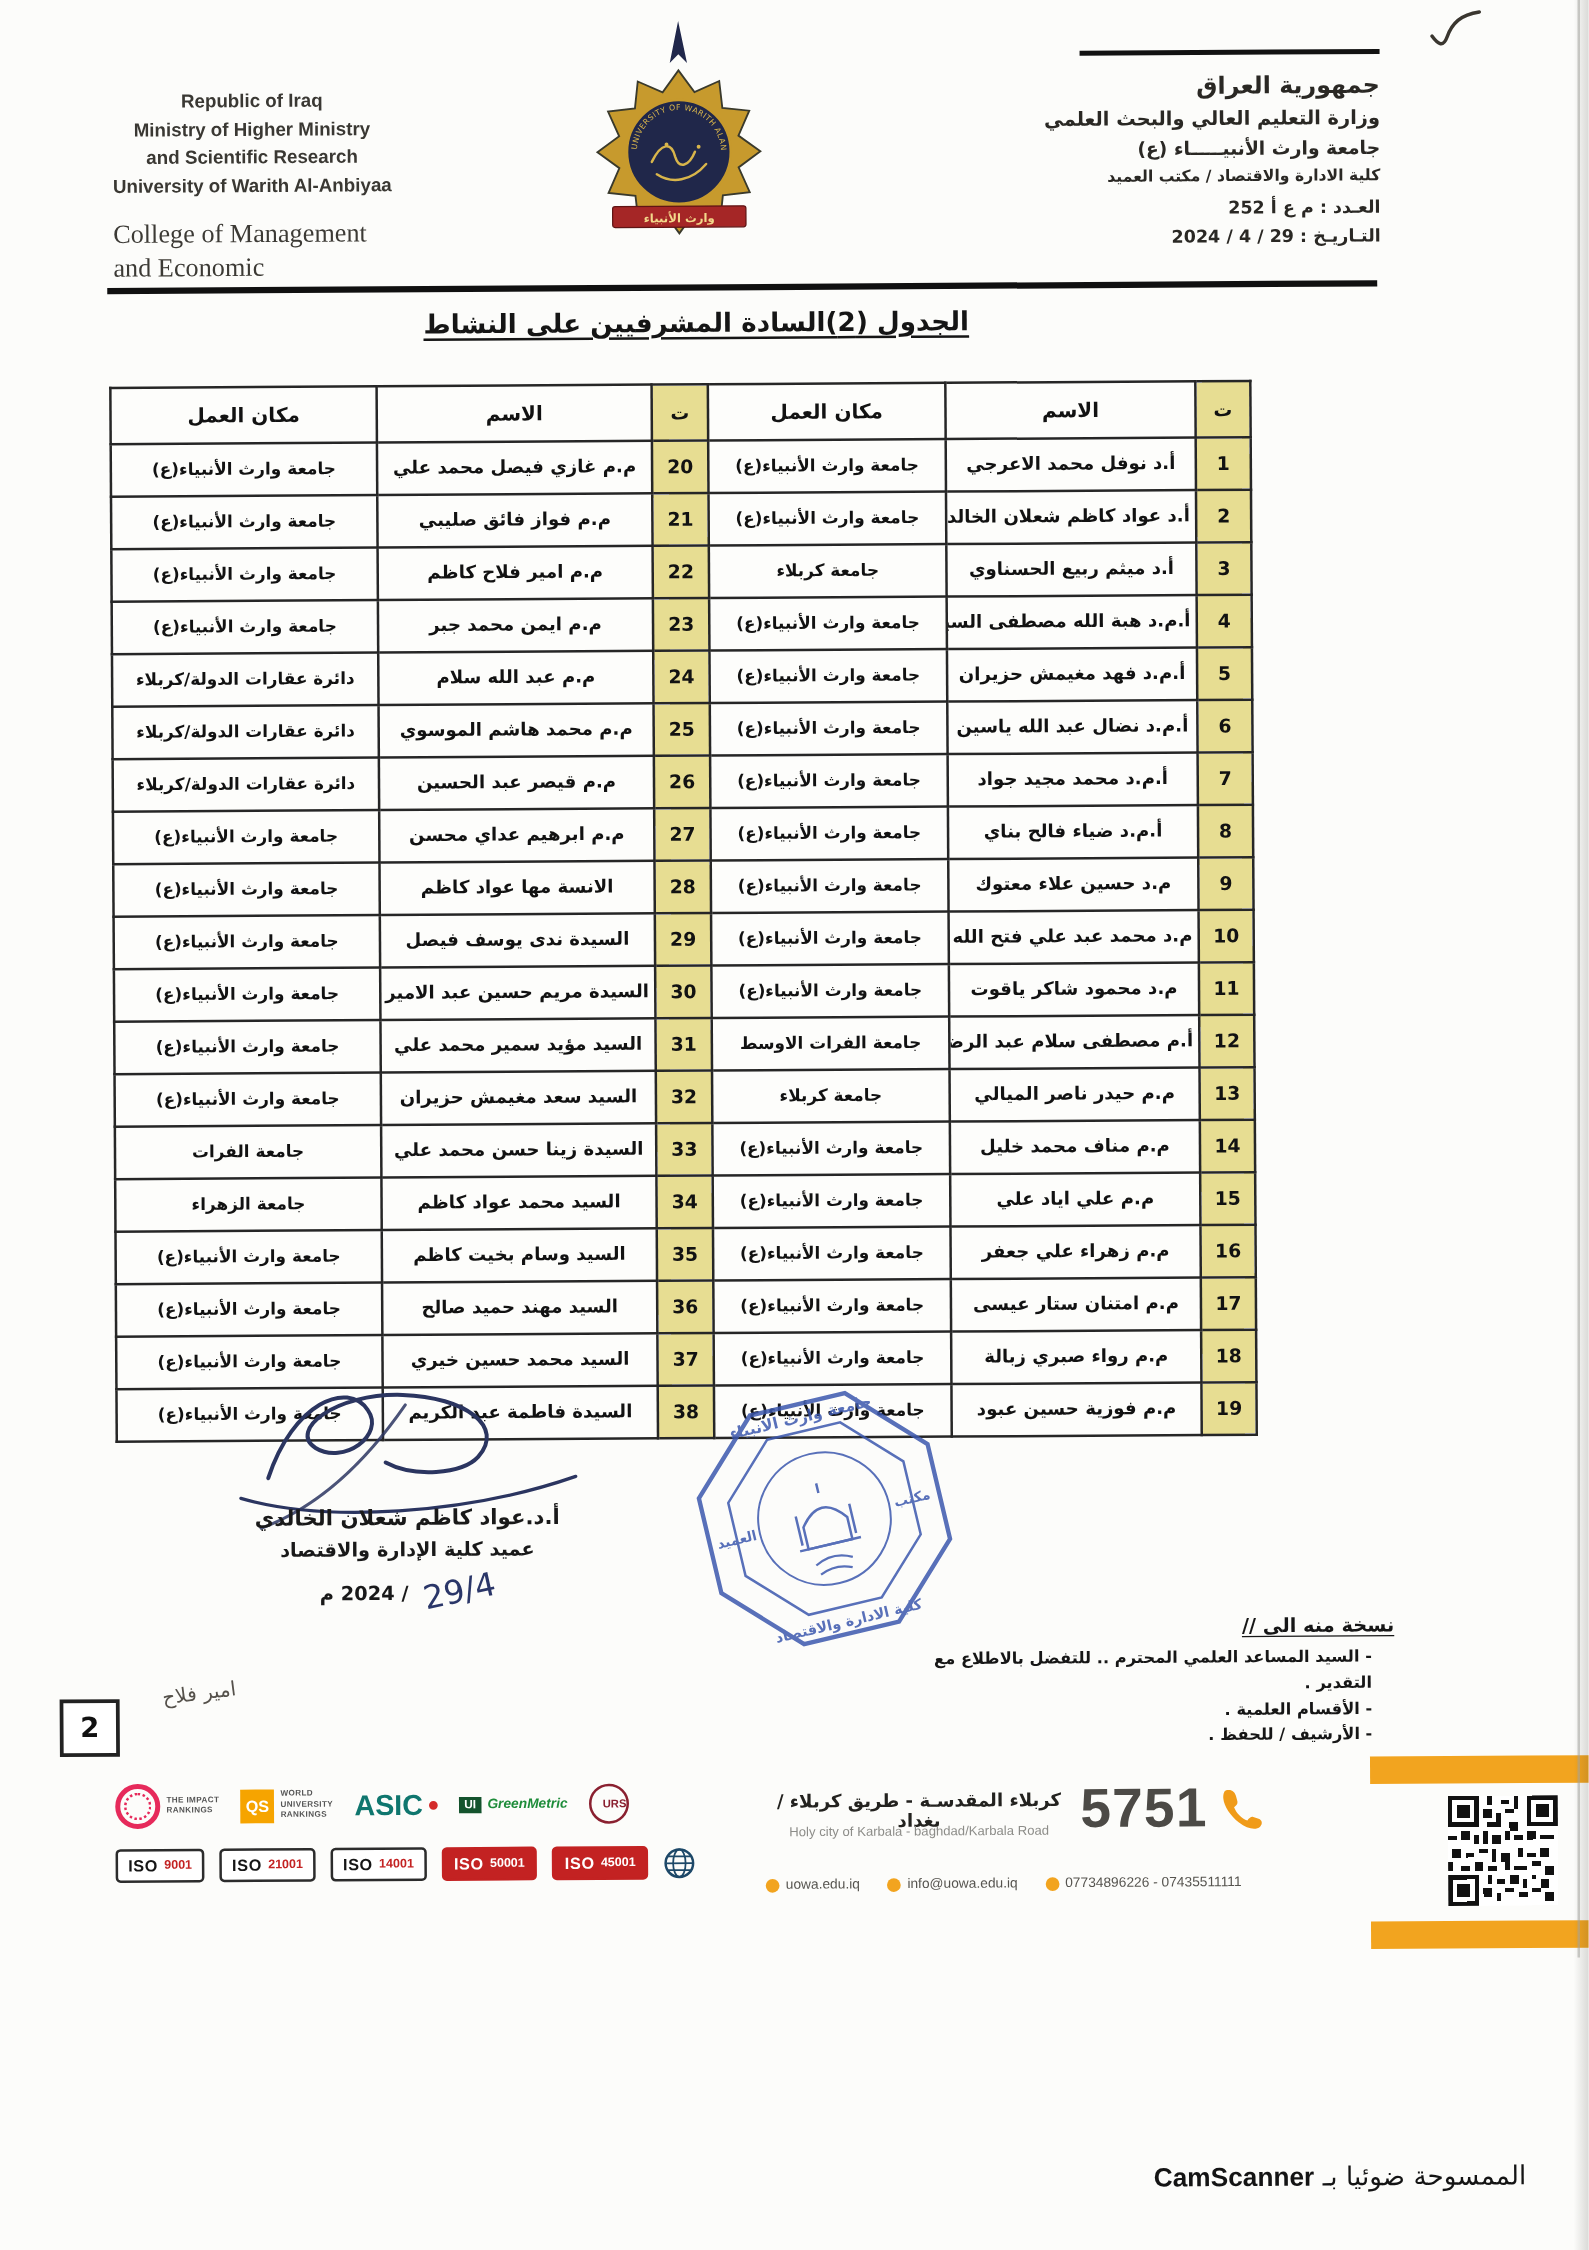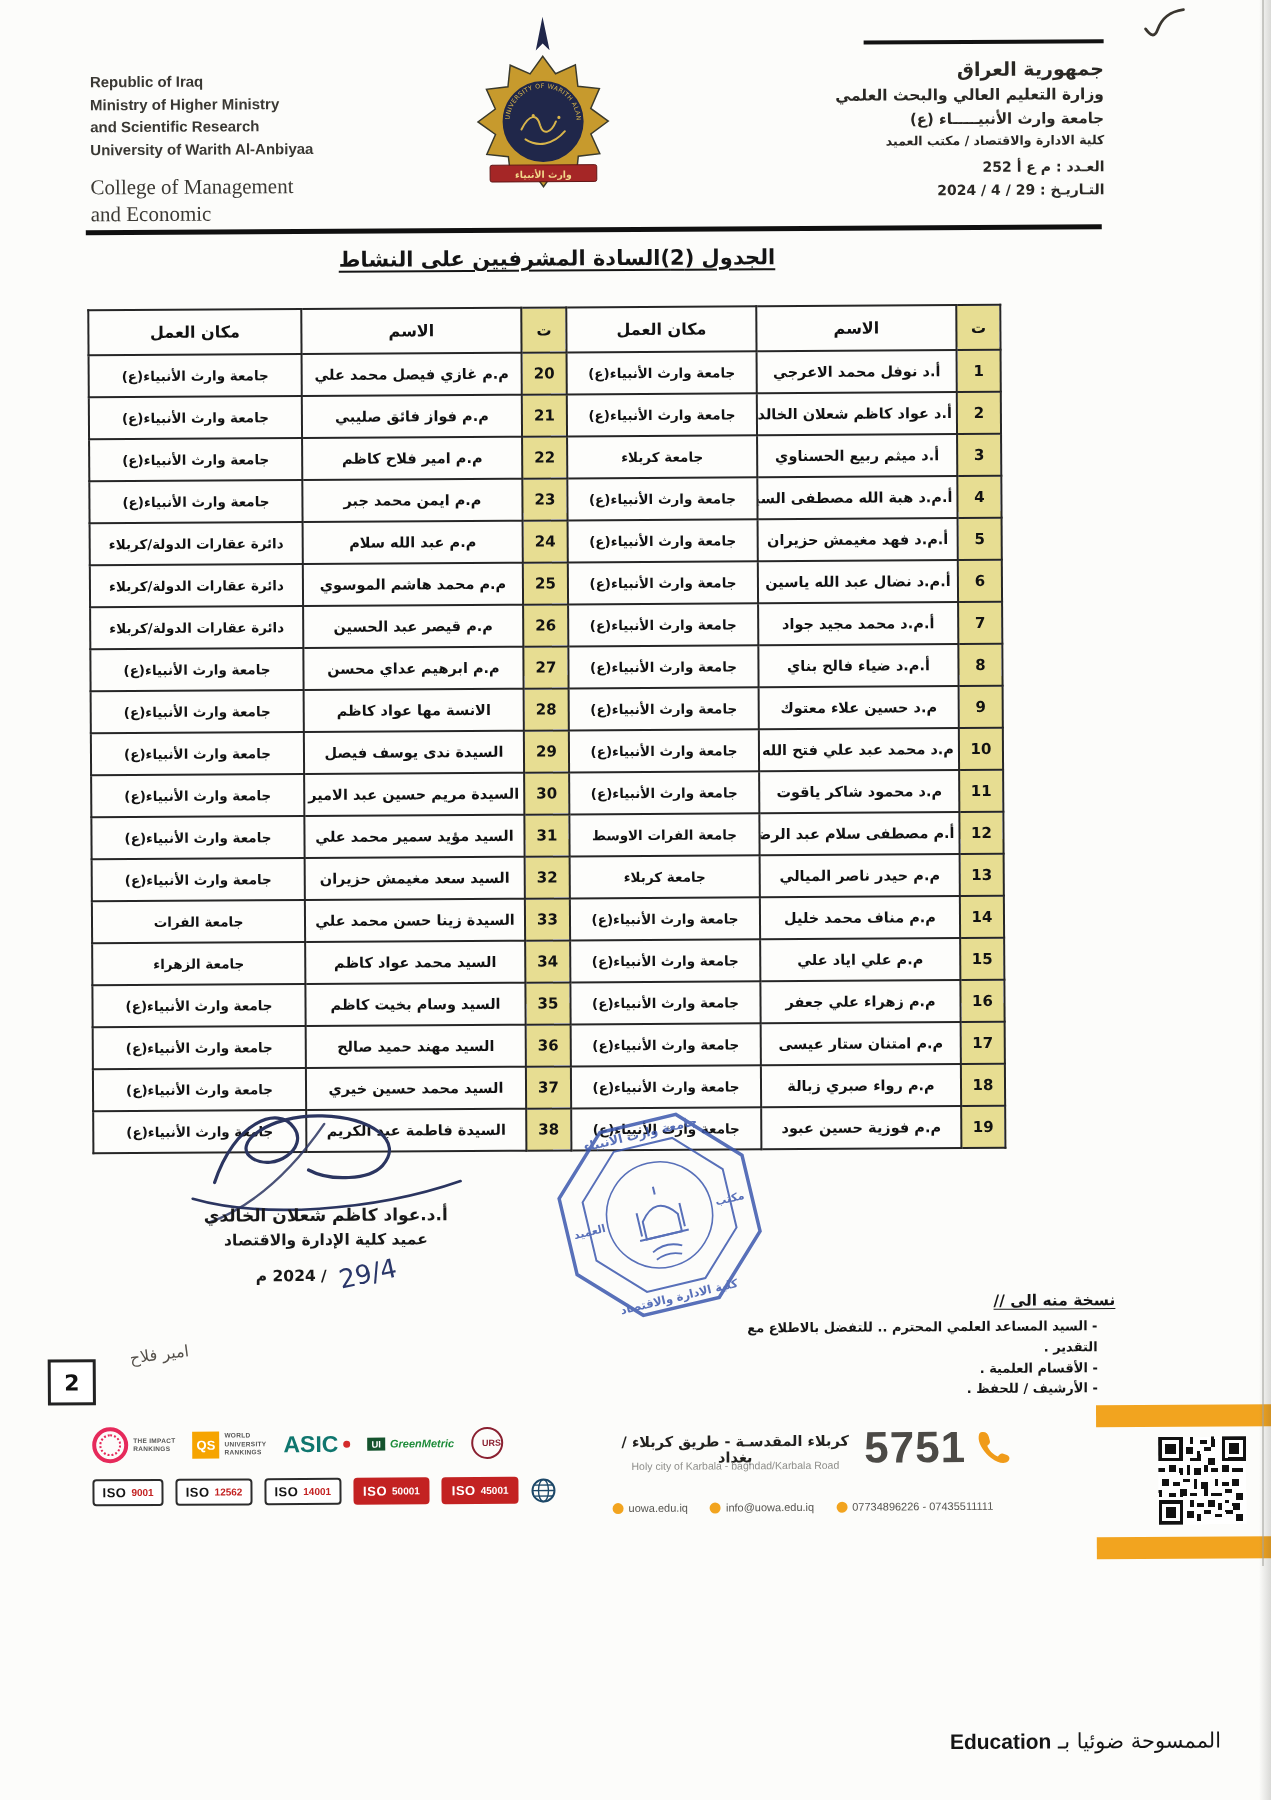--- a/index.html
+++ b/index.html
@@ -6,21 +6,21 @@
   body{width:1271px;height:1800px;background:#ececea;font-family:"DejaVu Sans",sans-serif;}
   .page{position:relative;width:1271px;height:1800px;background:#fcfcfa;overflow:hidden;}
   .doc{position:absolute;inset:0;transform:rotate(-0.35deg);transform-origin:50% 42%;}
   svg text{font-family:"DejaVu Sans",sans-serif;}
 
   .pen-check{position:absolute;left:1146px;top:8px;width:46px;height:38px;}
   .hdr-rule-tr{position:absolute;left:868px;top:42px;width:240px;height:4px;background:#121212;}
   .hdr-rule-main{position:absolute;left:89px;top:227px;width:1016px;height:5px;background:#101010;}
 
   .hdr-en{position:absolute;left:94px;top:68px;color:#3a3833;}
-  .hdr-en .en-main div{font-family:"Liberation Sans",sans-serif;font-weight:700;font-size:15px;line-height:1.5;}
+  .hdr-en .en-main div{font-family:"Liberation Sans",sans-serif;font-weight:700;font-size:15px;line-height:1.5;text-align:center;}
   .hdr-en .en-college{margin-top:13px;font-family:"Liberation Serif",serif;font-size:21px;line-height:1.3;color:#3c3a35;}
 
   .uni-logo{position:absolute;left:468px;top:12px;width:158px;height:208px;}
 
   .hdr-ar{position:absolute;right:163px;top:60px;text-align:right;color:#2a2824;direction:rtl;}
   .hdr-ar .ar1{font-size:19px;font-weight:700;}
   .hdr-ar .ar2{font-size:15.5px;font-weight:700;margin-top:6px;}
   .hdr-ar .ar3{font-size:15px;font-weight:700;margin-top:6px;}
   .hdr-ar .ar4{font-size:12.5px;font-weight:700;margin-top:5px;}
   .hdr-ar .ar-num{font-size:14px;font-weight:700;margin-top:11px;}
@@ -398,21 +398,21 @@
       </div>
 
       <div class="iso-row">
         <span class="iso-badges">
             <span class="iso-badge">
               <b>ISO</b>
               <i>9001</i>
             </span>
             <span class="iso-badge">
               <b>ISO</b>
-              <i>12562</i>
+              <i>21001</i>
             </span>
             <span class="iso-badge">
               <b>ISO</b>
               <i>14001</i>
             </span>
             <span class="iso-badge filled">
               <b>ISO</b>
               <i>50001</i>
             </span>
             <span class="iso-badge filled">
@@ -515,20 +515,20 @@
             <rect x="13" y="21" width="2" height="1"></rect>
           <rect x="16" y="22" width="2" height="1"></rect>
             <rect x="19" y="21" width="2" height="1"></rect>
             <rect x="22" y="22" width="2" height="2"></rect>
         </g>
       </svg>
     </div>
 
     <div class="camscanner">
       <span>الممسوحة ضوئيا بـ</span>
-      <span class="brand">Education</span>
+      <span class="brand">CamScanner</span>
     </div>
 
   </div>
 
   <div class="scan-edge"></div>
   <div class="scan-shadow"></div>
 </div>
 
 </body></html>

